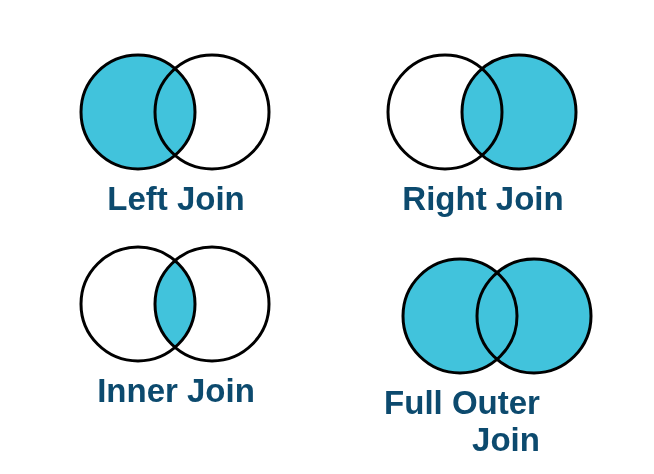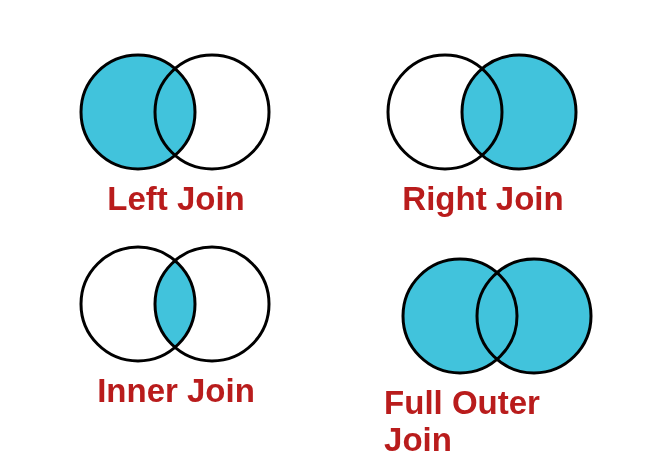--- a/index.html
+++ b/index.html
@@ -26,22 +26,22 @@
   .venn {
     width: 198px;
     height: 124px;
     line-height: 0;
   }
   .caption {
     margin-top: 7px;
     font-size: 33px;
     font-weight: bold;
     line-height: 1.12;
-    color: #b91c1c;
-    text-align: left;
+    color: #0c4a6e;
+    text-align: right;
     white-space: pre-line;
     letter-spacing: 0;
   }
 </style>
 </head>
 <body>
 
 <div class="canvas">
 
   <figure class="panel panel-left-join" style="margin:0">

